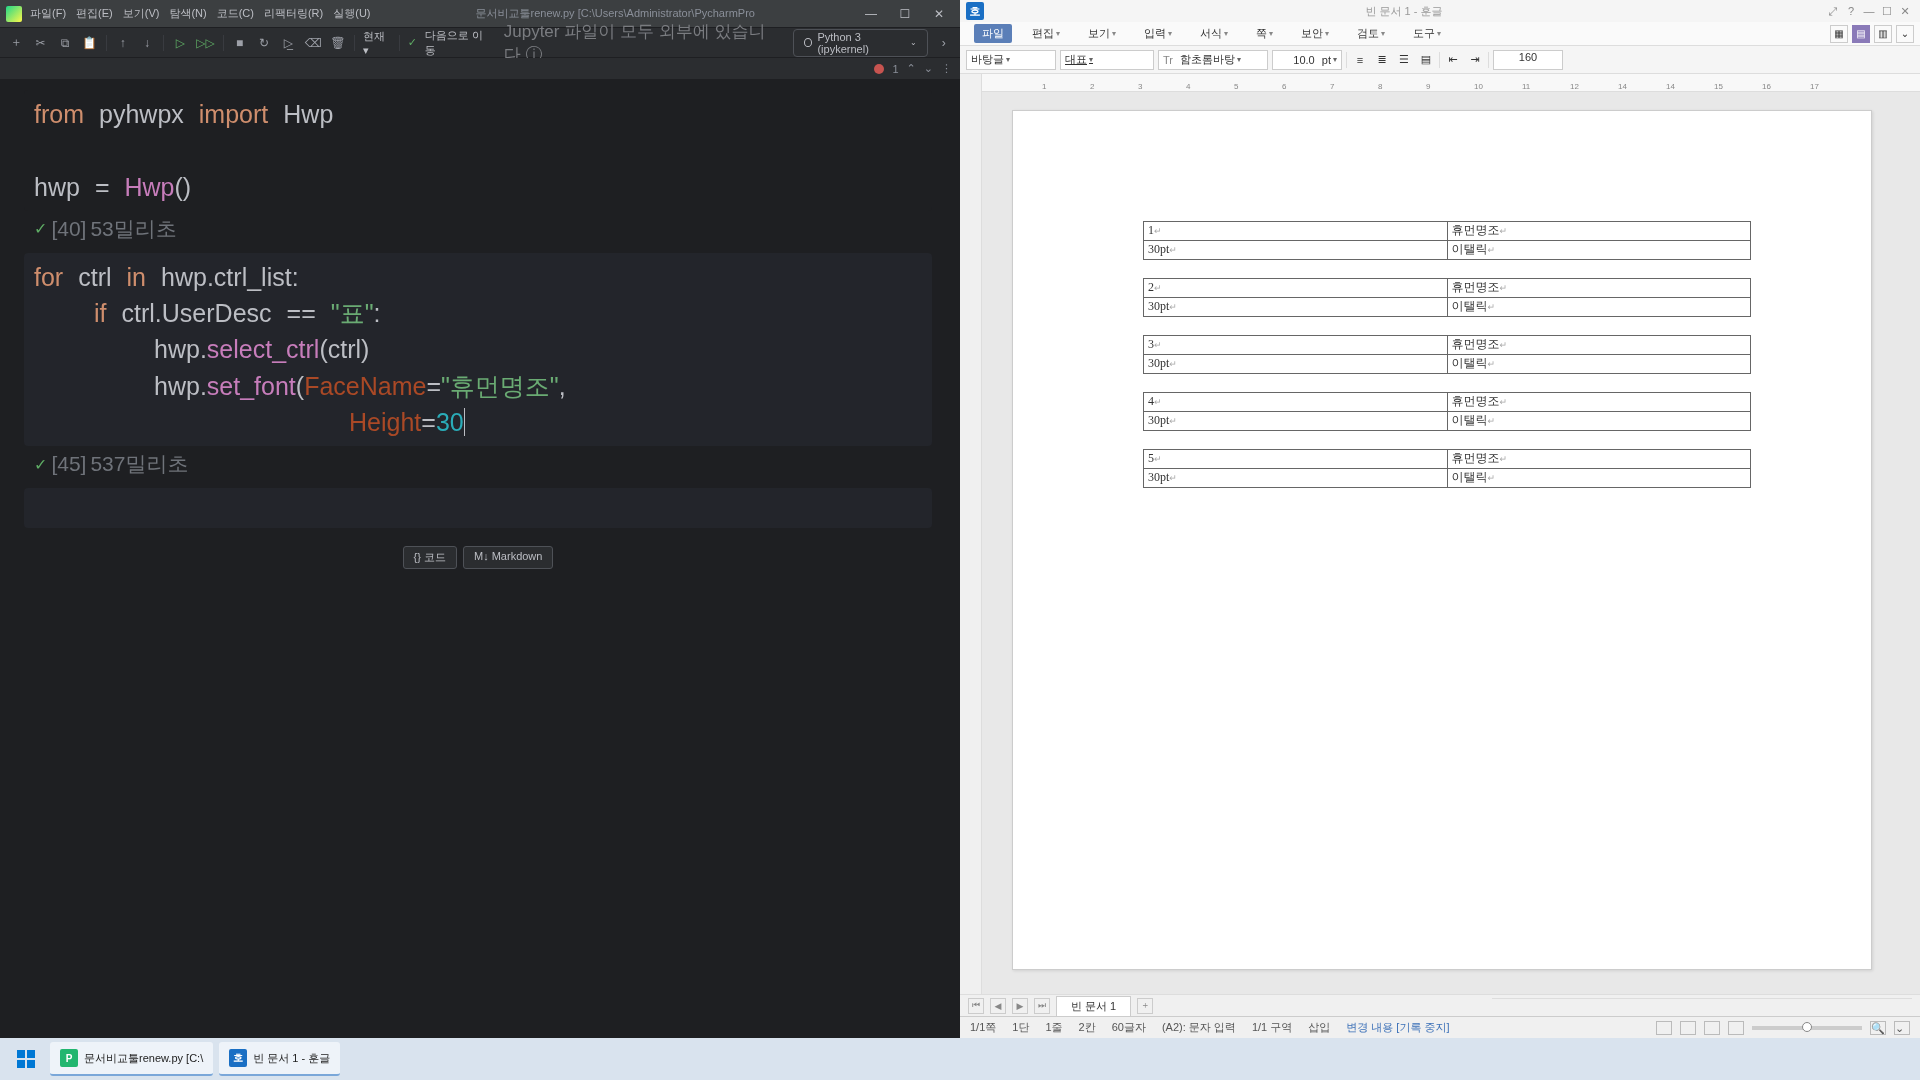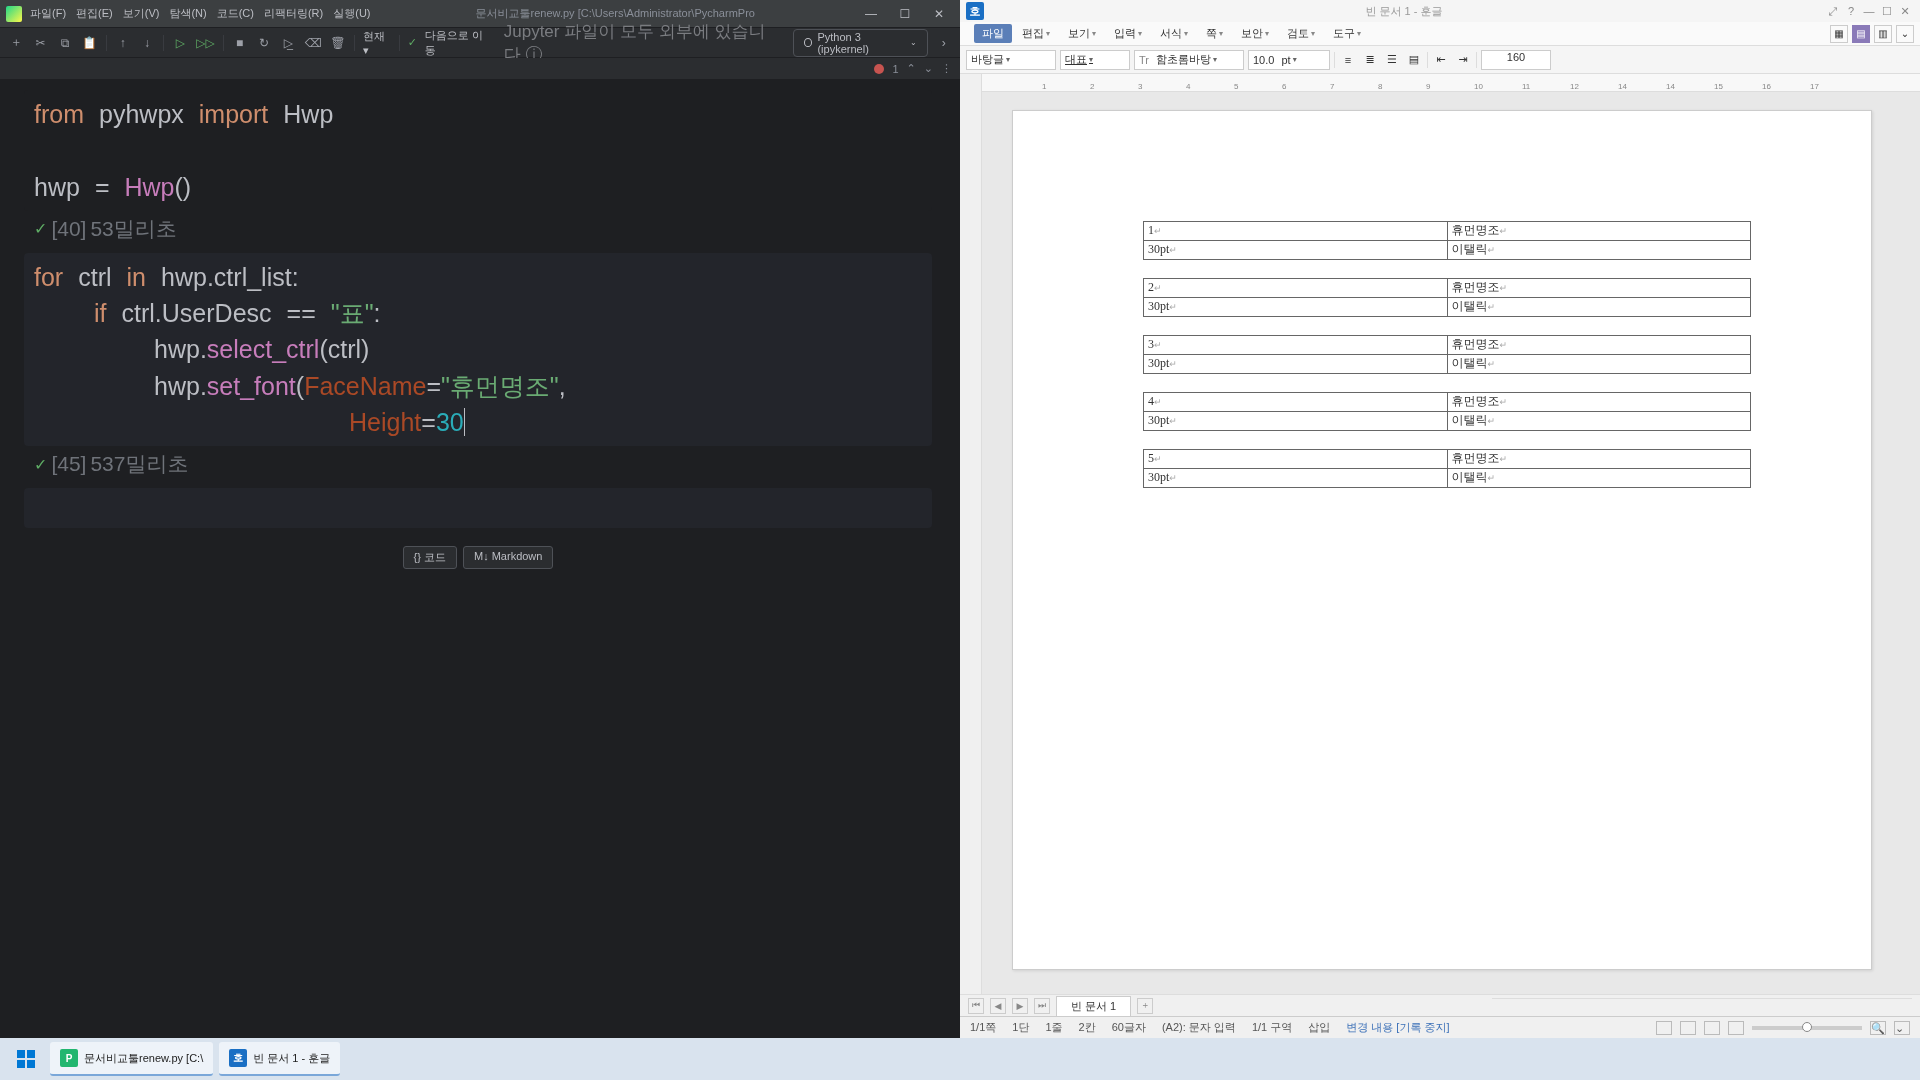--- a/index.html
+++ b/index.html
@@ -179,21 +179,21 @@
     <div class="hg-logo">호</div>
     <div class="hg-title">빈 문서 1 - 훈글</div>
     <div class="hg-winico">⤢</div>
     <div class="hg-winico">?</div>
     <div class="hg-winico">—</div>
     <div class="hg-winico">☐</div>
     <div class="hg-winico">✕</div>
   </div>
 
   <div class="hg-menubar">
-    <div id="hg-menus" style="display:flex;gap:2px;padding-left:8px;">
+    <div id="hg-menus" style="display:flex;gap:12px;padding-left:8px;">
         <div class="hg-menu file">파일</div>
         <div class="hg-menu">편집<span class="hg-dd">▾</span></div>
         <div class="hg-menu">보기<span class="hg-dd">▾</span></div>
         <div class="hg-menu">입력<span class="hg-dd">▾</span></div>
         <div class="hg-menu">서식<span class="hg-dd">▾</span></div>
         <div class="hg-menu">쪽<span class="hg-dd">▾</span></div>
         <div class="hg-menu">보안<span class="hg-dd">▾</span></div>
         <div class="hg-menu">검토<span class="hg-dd">▾</span></div>
         <div class="hg-menu">도구<span class="hg-dd">▾</span></div>
       </div>
@@ -203,26 +203,26 @@
       <div class="hg-toggle">▥</div>
       <div class="hg-toggle">⌄</div>
     </div>
   </div>
 
   <div class="hg-fmtbar">
     <div class="hg-combo" style="width:90px;">
         <span>바탕글</span>
         <span class="hg-combo-dd">▾</span>
       </div>
-    <div class="hg-combo" style="width:70px;text-decoration:underline;">
+    <div class="hg-combo" style="width:94px;text-decoration:underline;">
         <span>대표</span>
         <span class="hg-combo-dd">▾</span>
       </div>
     <div class="hg-combo" style="width:110px;"><span style="color:#888;">Tr</span>&nbsp;<span>함초롬바탕</span><span class="hg-combo-dd">▾</span></div>
-    <div class="hg-combo" style="width:82px;"><span>10.0</span>&nbsp;<span>pt</span><span class="hg-combo-dd">▾</span></div>
+    <div class="hg-combo" style="width:70px;justify-content:flex-end;"><span>10.0</span>&nbsp;<span>pt</span><span class="hg-combo-dd">▾</span></div>
     <div class="hg-fmt-sep"></div>
     <div class="hg-fmt-ico">≡</div>
     <div class="hg-fmt-ico">≣</div>
     <div class="hg-fmt-ico">☰</div>
     <div class="hg-fmt-ico">▤</div>
     <div class="hg-fmt-sep"></div>
     <div class="hg-fmt-ico">⇤</div>
     <div class="hg-fmt-ico">⇥</div>
     <div class="hg-fmt-sep"></div>
     <div class="hg-combo" style="width:70px;flex-direction:column;"><span>160</span>&nbsp;<span>%</span><span class="hg-combo-dd">▾</span></div>

